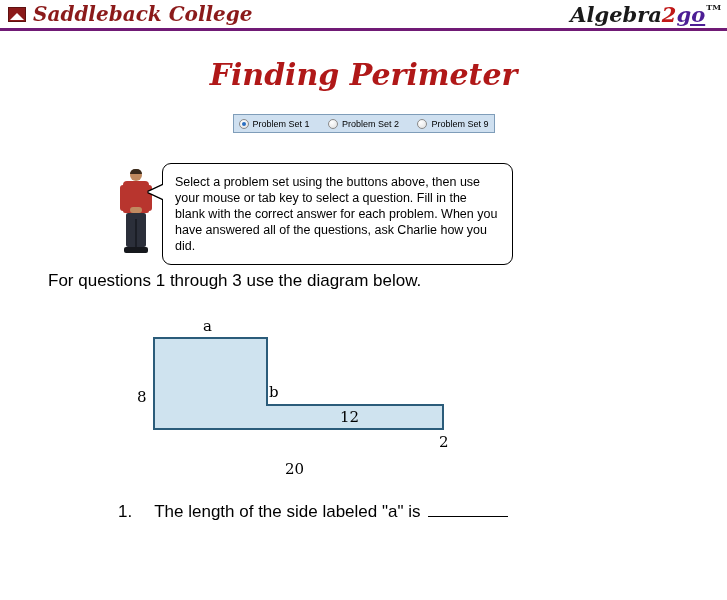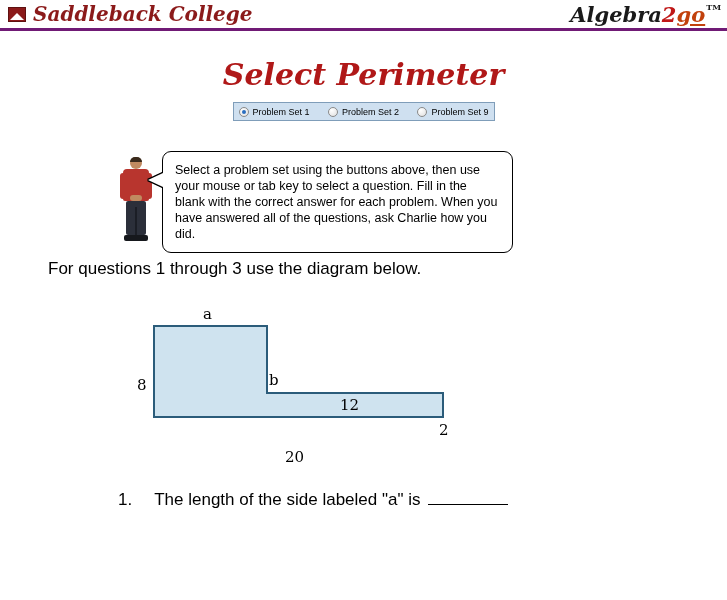--- a/index.html
+++ b/index.html
@@ -63,21 +63,21 @@
     display: flex;
     align-items: flex-start;
     font-family: "DejaVu Serif", serif;
     font-weight: bold;
     font-style: italic;
     font-size: 21px;
     color: #1a1a1a;
   }
   .brand-algebra { color: #1a1a1a; }
   .brand-2 { color: #c01818; }
-  .brand-go { color: #c2410c; text-decoration: underline; }
+  .brand-go { color: #4c1d95; text-decoration: underline; }
   .brand-tm {
     font-size: 8px;
     font-style: normal;
     font-weight: bold;
     vertical-align: super;
     margin-left: 1px;
     color: #1a1a1a;
   }
 
   
@@ -86,21 +86,21 @@
     font-family: "DejaVu Serif", serif;
     font-style: italic;
     font-weight: bold;
     font-size: 30px;
     color: #b01818;
     margin-top: 26px;
   }
 
   
   .set-bar {
-    margin: 10px auto 0 auto;
+    margin: 22px auto 0 auto;
     width: 262px;
     height: 19px;
     background: #cfe0f0;
     border: 1px solid #7f9db9;
     display: flex;
     align-items: center;
     justify-content: space-between;
     box-sizing: border-box;
     padding: 0 5px;
   }
@@ -307,21 +307,21 @@
     <span class="college-name">Saddleback College</span>
   </div>
   <div class="header-right">
     <span class="brand-algebra">Algebra</span>
       <span class="brand-2">2</span>
       <span class="brand-go">go</span>
       <span class="brand-tm">TM</span>
   </div>
 </div>
 
-<div class="page-title">Select Perimeter</div>
+<div class="page-title">Finding Perimeter</div>
 
 <div class="set-bar">
   <label class="set-option">
     <span class="radio checked"></span>
     <span>Problem Set 1</span>
   </label>
   <label class="set-option">
     <span class="radio"></span>
     <span>Problem Set 2</span>
   </label>

